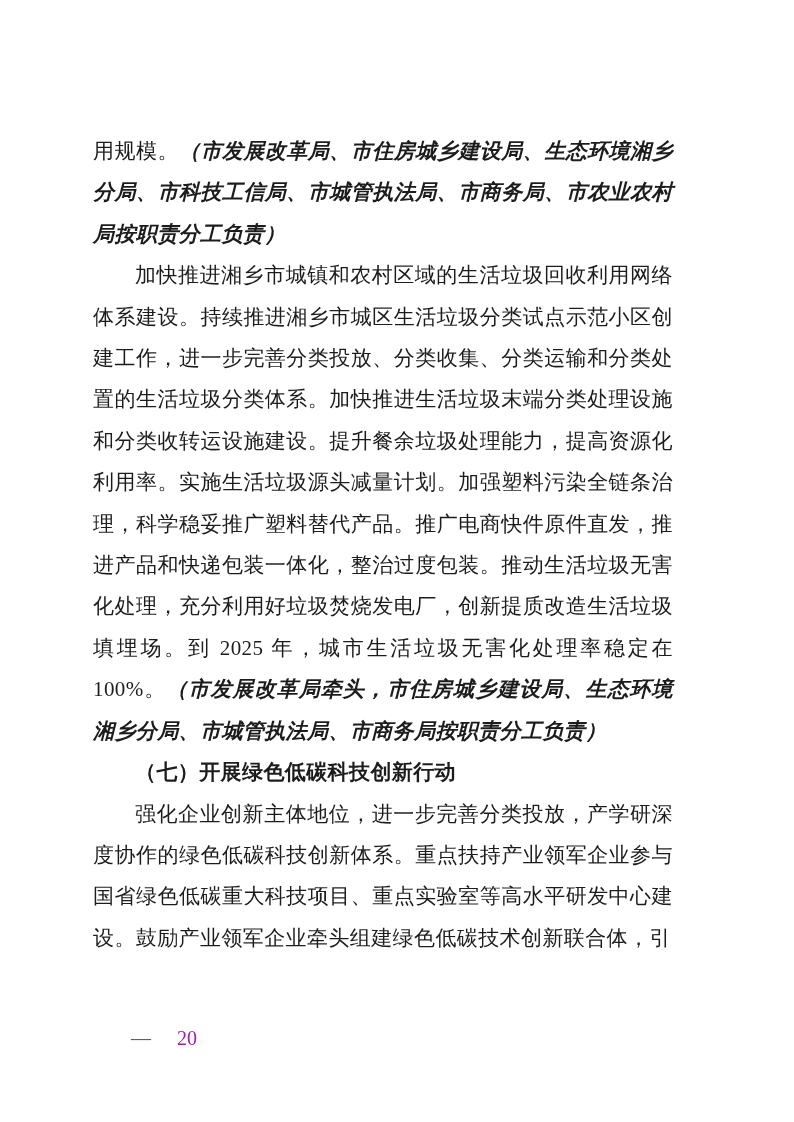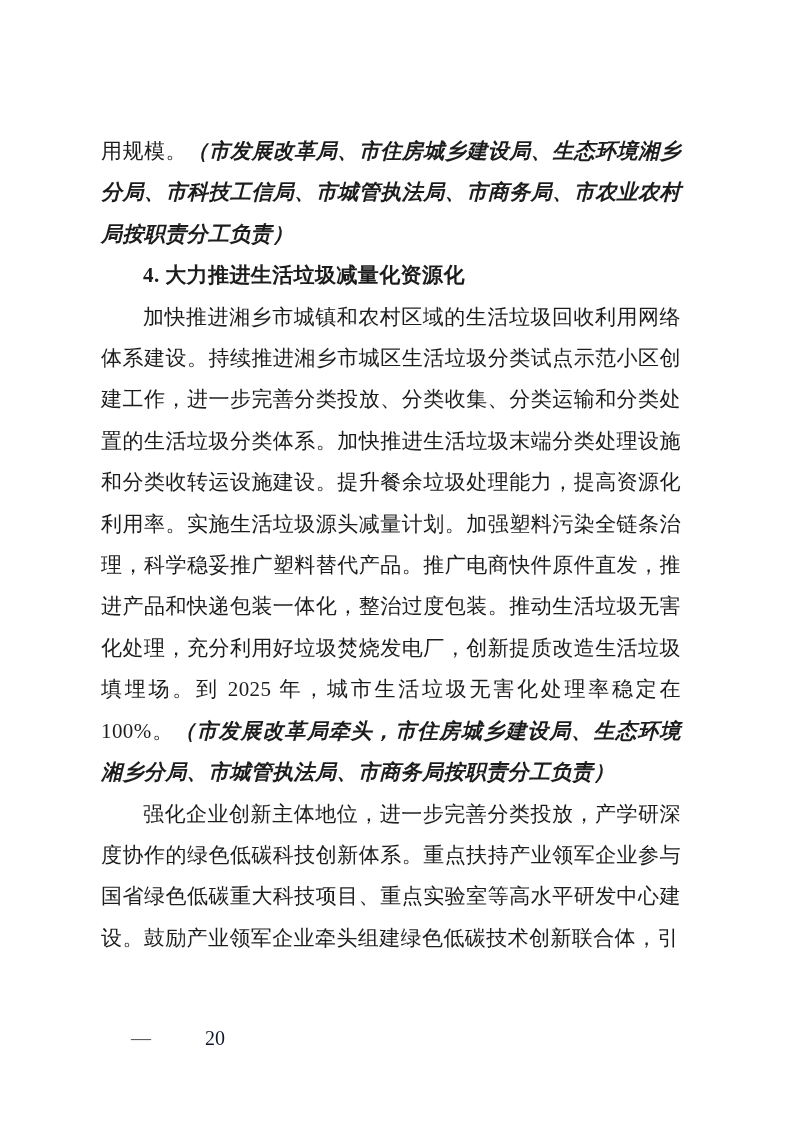--- a/index.html
+++ b/index.html
@@ -8,21 +8,21 @@
     width: 794px;
     height: 1122px;
     margin: 0 auto;
     background: #ffffff;
     overflow: hidden;
     font-family: "Liberation Serif", "DejaVu Serif", serif;
     color: #1c1c1c;
   }
   .content {
     position: absolute;
-    left: 101px;
+    left: 93px;
     top: 131px;
     width: 580px;
     font-size: 21px;
     line-height: 41.4px;
     letter-spacing: 0.4px;
     text-align: justify;
     text-justify: inter-character;
   }
   .para { margin: 0; padding: 0; }
   .para.indent { text-indent: 2em; }
@@ -44,37 +44,36 @@
     display: flex;
     align-items: center;
     gap: 26px;
     font-size: 20px;
   }
   .footer .dash {
     color: #555555;
     letter-spacing: 0;
   }
   .footer .num {
-    color: #0f172a;
+    color: #a21caf;
     font-family: "Liberation Serif", "DejaVu Serif", serif;
-    margin-left: 28px;
   }
 </style>
 </head>
 <body>
 
 <div class="page">
   <div class="content">
 
     <p class="para"><span class="run-body">用规模。</span><span class="run-attrib">（市发展改革局、市住房城乡建设局、生态环境湘乡分局、市科技工信局、市城管执法局、市商务局、市农业农村局按职责分工负责）</span></p>
 
-    <p class="para heading">4. 大力推进生活垃圾减量化资源化</p>
 
     <p class="para indent"><span class="run-body">加快推进湘乡市城镇和农村区域的生活垃圾回收利用网络体系建设。持续推进湘乡市城区生活垃圾分类试点示范小区创建工作，进一步完善分类投放、分类收集、分类运输和分类处置的生活垃圾分类体系。加快推进生活垃圾末端分类处理设施和分类收转运设施建设。提升餐余垃圾处理能力，提高资源化利用率。实施生活垃圾源头减量计划。加强塑料污染全链条治理，科学稳妥推广塑料替代产品。推广电商快件原件直发，推进产品和快递包装一体化，整治过度包装。推动生活垃圾无害化处理，充分利用好垃圾焚烧发电厂，创新提质改造生活垃圾填埋场。到 2025 年，城市生活垃圾无害化处理率稳定在 100%。</span><span class="run-attrib">（市发展改革局牵头，市住房城乡建设局、生态环境湘乡分局、市城管执法局、市商务局按职责分工负责）</span></p>
 
+    <p class="para heading">（七）开展绿色低碳科技创新行动</p>
 
 
     <p class="para indent"><span class="run-body">强化企业创新主体地位，进一步完善分类投放，产学研深度协作的绿色低碳科技创新体系。重点扶持产业领军企业参与国省绿色低碳重大科技项目、重点实验室等高水平研发中心建设。鼓励产业领军企业牵头组建绿色低碳技术创新联合体，引</span></p>
 
   </div>
 
   <div class="footer">
     <span class="dash">—</span>
     <span class="num">20</span>
   </div>

